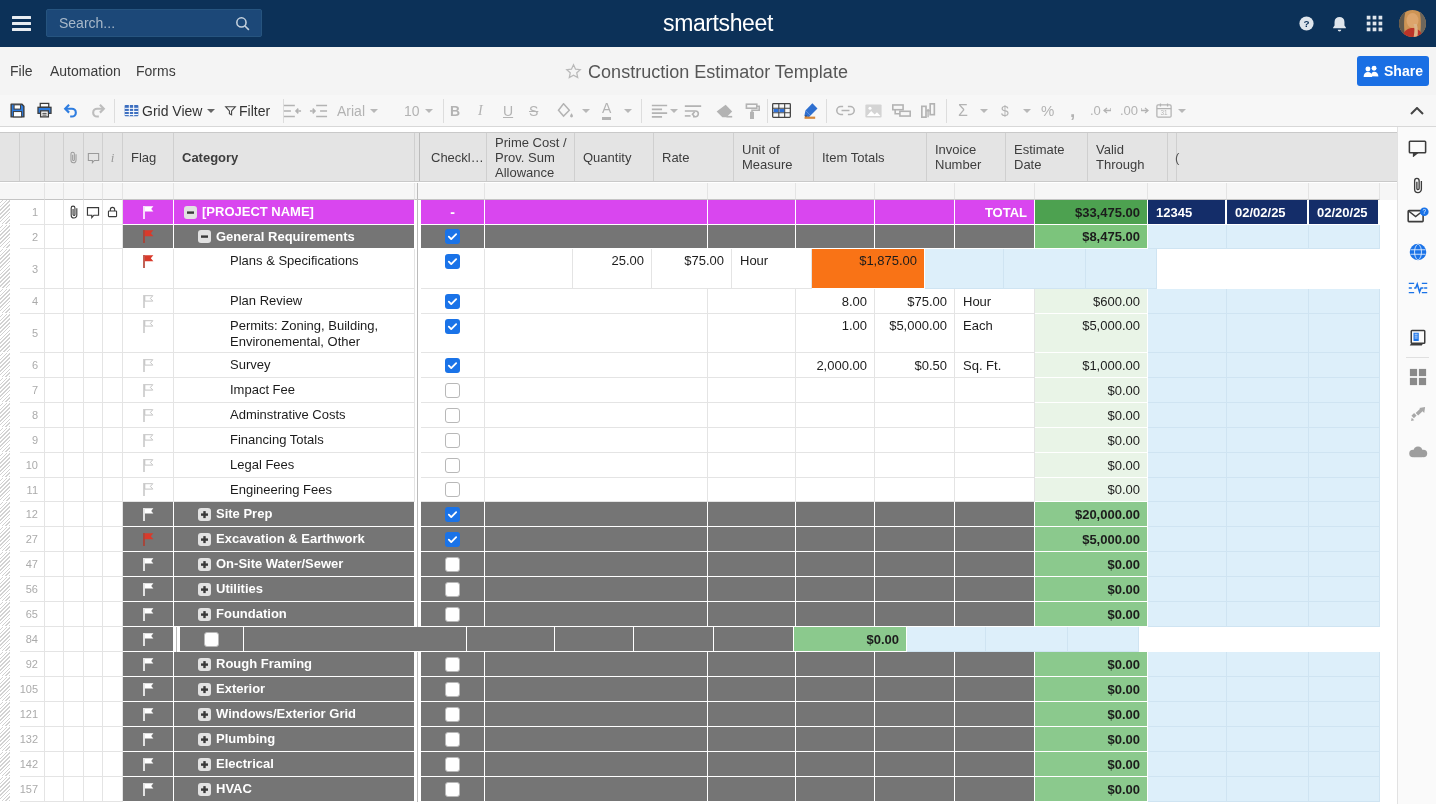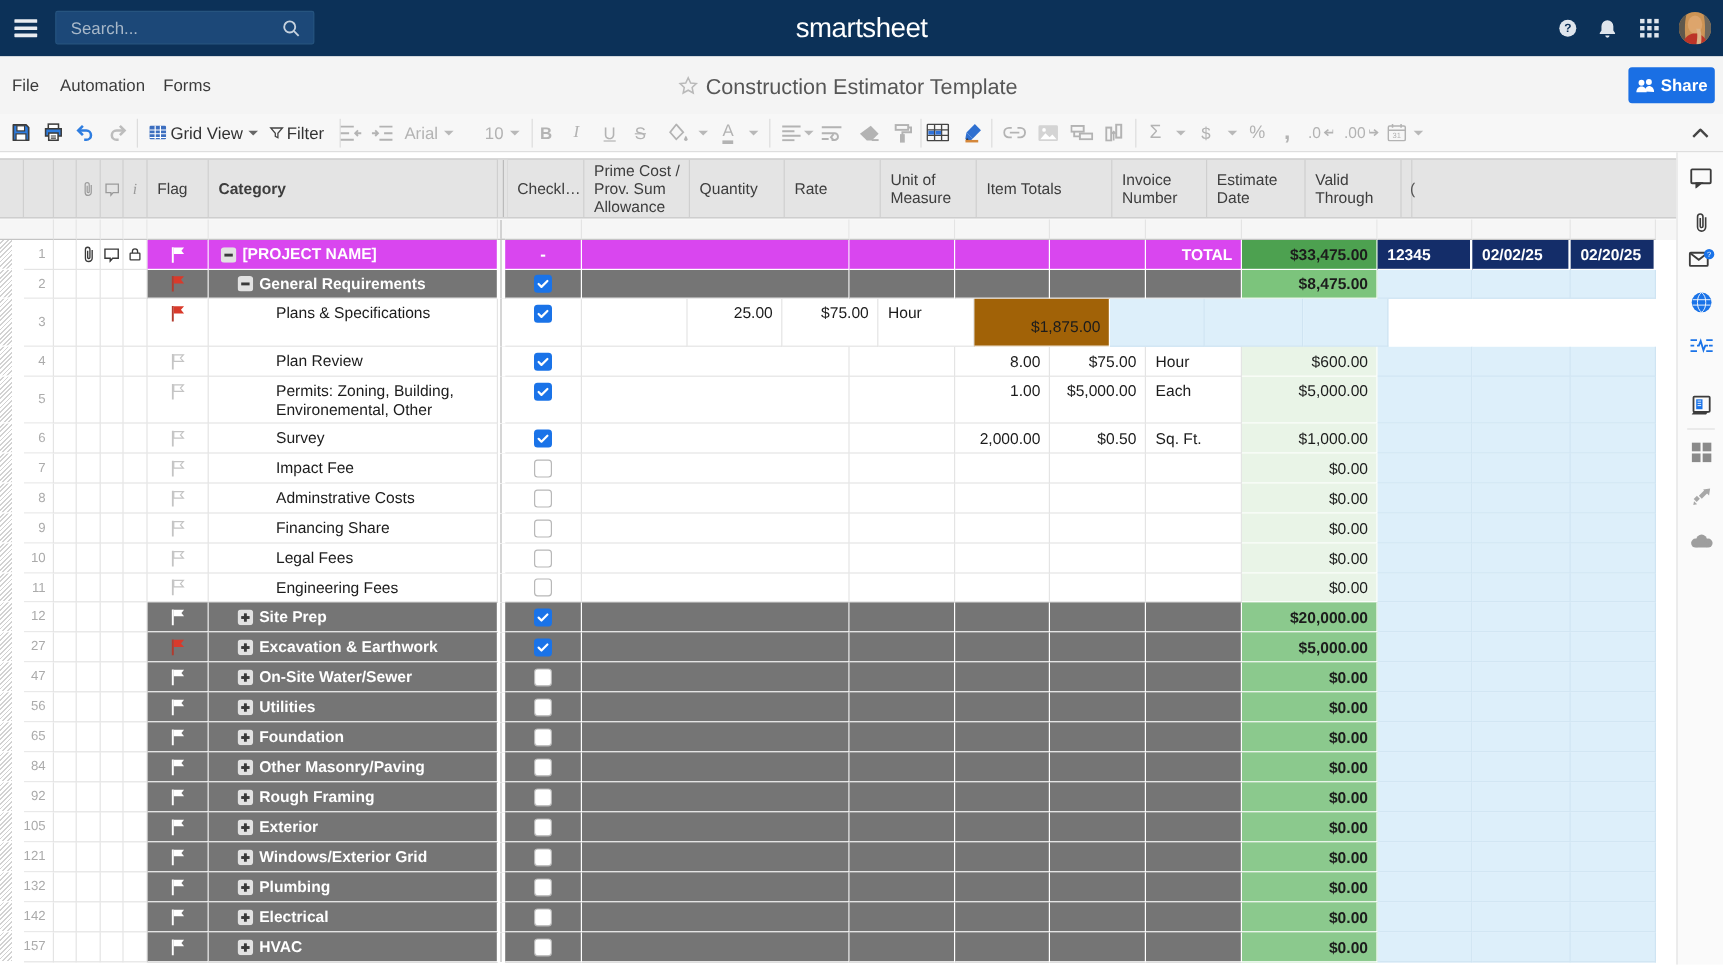--- a/index.html
+++ b/index.html
@@ -493,21 +493,21 @@
             <span class="cb on">
               <svg width="11" height="11" viewBox="0 0 12 12">
                 <path d="M2 6.2l2.6 2.6L10 3.4" stroke="#fff" stroke-width="2" fill="none" stroke-linecap="round" stroke-linejoin="round"></path>
               </svg>
             </span>
           </div>
           <div class="cell prime "></div>
           <div class="cell num qty " style="align-items:flex-start;padding-top:4px;">25.00</div>
           <div class="cell num rate " style="align-items:flex-start;padding-top:4px;">$75.00</div>
           <div class="cell uom " style="align-items:flex-start;padding-top:4px;">Hour</div>
-          <div class="cell num item itemcell" style="background:#a16207;align-items:flex-start;padding-top:16px;">$1,875.00</div>
+          <div class="cell num item itemcell" style="background:#f97316;align-items:flex-start;padding-top:4px;">$1,875.00</div>
           <div class="cell inv pblue"></div>
           <div class="cell est pblue"></div>
           <div class="cell valid pblue"></div>
         </div>
 <div class="row" style="height:25px">
           <div class="cell gutter"></div>
           <div class="cell rownum">4</div>
           <div class="cell c1"></div>
           <div class="cell c2"></div>
           <div class="cell c3"></div>
@@ -684,21 +684,21 @@
           <div class="cell c2"></div>
           <div class="cell c3"></div>
           <div class="cell c4"></div>
           <div class="cell flag ">
             <svg width="13" height="15" viewBox="0 0 13 15">
               <path d="M2 1v13" stroke="#c4c4c4" stroke-width="1.5"></path>
               <path d="M2.8 1.7h8l-2.4 2.7 2.4 2.7h-8z" fill="none" stroke="#c4c4c4" stroke-width="1"></path>
             </svg>
           </div>
           <div class="cell category " style="padding-left:56px;">
-            <span class="cattx">Financing Share</span>
+            <span class="cattx">Financing Totals</span>
           </div>
           <div class="cell fdiv"></div>
           <div class="cell check ">
             <span class="cb off"></span>
           </div>
           <div class="cell remarks " style="">
             <span class="remtx"></span>
           </div>
           <div class="cell prime "></div>
           <div class="cell num qty " style=""></div>
@@ -982,262 +982,252 @@
           <div class="cell c1"></div>
           <div class="cell c2"></div>
           <div class="cell c3"></div>
           <div class="cell c4"></div>
           <div class="cell flag bg-gray">
             <svg width="13" height="15" viewBox="0 0 13 15">
               <path d="M2 1v13" stroke="#ffffff" stroke-width="1.6"></path>
               <path d="M2.8 1.2h8.6l-2.2 2.7 2.2 2.7H2.8z" fill="#ffffff"></path>
             </svg>
           </div>
+          <div class="cell fdiv"></div>
+          <div class="cell check bg-gray">
+            <span class="cb off"></span>
+          </div>
+          <div class="cell remarks bg-gray" style="">
+            <span class="remtx"></span>
+          </div>
+          <div class="cell prime bg-gray"></div>
+          <div class="cell num qty bg-gray" style=""></div>
+          <div class="cell num rate bg-gray" style=""></div>
+          <div class="cell uom bg-gray" style=""></div>
+          <div class="cell num item itemcell" style="background:#8bc98d;font-weight:bold;">$0.00</div>
+          <div class="cell inv pblue"></div>
+          <div class="cell est pblue"></div>
+          <div class="cell valid pblue"></div>
+        </div>
+<div class="row" style="height:25px">
+          <div class="cell gutter"></div>
+          <div class="cell rownum">92</div>
+          <div class="cell c1"></div>
+          <div class="cell c2"></div>
+          <div class="cell c3"></div>
+          <div class="cell c4"></div>
+          <div class="cell flag bg-gray">
+            <svg width="13" height="15" viewBox="0 0 13 15">
+              <path d="M2 1v13" stroke="#ffffff" stroke-width="1.6"></path>
+              <path d="M2.8 1.2h8.6l-2.2 2.7 2.2 2.7H2.8z" fill="#ffffff"></path>
+            </svg>
+          </div>
           <div class="cell category bg-gray bold-w" style="padding-left:24px;">
             <span class="tgl">
               <svg width="13" height="13" viewBox="0 0 13 13">
                 <rect width="13" height="13" rx="3" fill="#e2e2e2"></rect>
                 <rect x="3" y="5.4" width="7" height="2.4" fill="#3a3a3a"></rect>
                 <rect x="5.3" y="3.1" width="2.4" height="7" fill="#3a3a3a"></rect>
               </svg>
             </span>
-            <span class="cattx">Other Masonry/Paving</span>
+            <span class="cattx">Rough Framing</span>
           </div>
           <div class="cell fdiv"></div>
           <div class="cell check bg-gray">
             <span class="cb off"></span>
           </div>
           <div class="cell remarks bg-gray" style="">
             <span class="remtx"></span>
           </div>
           <div class="cell prime bg-gray"></div>
           <div class="cell num qty bg-gray" style=""></div>
           <div class="cell num rate bg-gray" style=""></div>
           <div class="cell uom bg-gray" style=""></div>
           <div class="cell num item itemcell" style="background:#8bc98d;font-weight:bold;">$0.00</div>
           <div class="cell inv pblue"></div>
           <div class="cell est pblue"></div>
           <div class="cell valid pblue"></div>
         </div>
 <div class="row" style="height:25px">
           <div class="cell gutter"></div>
-          <div class="cell rownum">92</div>
+          <div class="cell rownum">105</div>
           <div class="cell c1"></div>
           <div class="cell c2"></div>
           <div class="cell c3"></div>
           <div class="cell c4"></div>
           <div class="cell flag bg-gray">
             <svg width="13" height="15" viewBox="0 0 13 15">
               <path d="M2 1v13" stroke="#ffffff" stroke-width="1.6"></path>
               <path d="M2.8 1.2h8.6l-2.2 2.7 2.2 2.7H2.8z" fill="#ffffff"></path>
             </svg>
           </div>
           <div class="cell category bg-gray bold-w" style="padding-left:24px;">
             <span class="tgl">
               <svg width="13" height="13" viewBox="0 0 13 13">
                 <rect width="13" height="13" rx="3" fill="#e2e2e2"></rect>
                 <rect x="3" y="5.4" width="7" height="2.4" fill="#3a3a3a"></rect>
                 <rect x="5.3" y="3.1" width="2.4" height="7" fill="#3a3a3a"></rect>
               </svg>
             </span>
-            <span class="cattx">Rough Framing</span>
+            <span class="cattx">Exterior</span>
           </div>
           <div class="cell fdiv"></div>
           <div class="cell check bg-gray">
             <span class="cb off"></span>
           </div>
           <div class="cell remarks bg-gray" style="">
             <span class="remtx"></span>
           </div>
           <div class="cell prime bg-gray"></div>
           <div class="cell num qty bg-gray" style=""></div>
           <div class="cell num rate bg-gray" style=""></div>
           <div class="cell uom bg-gray" style=""></div>
           <div class="cell num item itemcell" style="background:#8bc98d;font-weight:bold;">$0.00</div>
           <div class="cell inv pblue"></div>
           <div class="cell est pblue"></div>
           <div class="cell valid pblue"></div>
         </div>
 <div class="row" style="height:25px">
           <div class="cell gutter"></div>
-          <div class="cell rownum">105</div>
+          <div class="cell rownum">121</div>
           <div class="cell c1"></div>
           <div class="cell c2"></div>
           <div class="cell c3"></div>
           <div class="cell c4"></div>
           <div class="cell flag bg-gray">
             <svg width="13" height="15" viewBox="0 0 13 15">
               <path d="M2 1v13" stroke="#ffffff" stroke-width="1.6"></path>
               <path d="M2.8 1.2h8.6l-2.2 2.7 2.2 2.7H2.8z" fill="#ffffff"></path>
             </svg>
           </div>
           <div class="cell category bg-gray bold-w" style="padding-left:24px;">
             <span class="tgl">
               <svg width="13" height="13" viewBox="0 0 13 13">
                 <rect width="13" height="13" rx="3" fill="#e2e2e2"></rect>
                 <rect x="3" y="5.4" width="7" height="2.4" fill="#3a3a3a"></rect>
                 <rect x="5.3" y="3.1" width="2.4" height="7" fill="#3a3a3a"></rect>
               </svg>
             </span>
-            <span class="cattx">Exterior</span>
+            <span class="cattx">Windows/Exterior Grid</span>
           </div>
           <div class="cell fdiv"></div>
           <div class="cell check bg-gray">
             <span class="cb off"></span>
           </div>
           <div class="cell remarks bg-gray" style="">
             <span class="remtx"></span>
           </div>
           <div class="cell prime bg-gray"></div>
           <div class="cell num qty bg-gray" style=""></div>
           <div class="cell num rate bg-gray" style=""></div>
           <div class="cell uom bg-gray" style=""></div>
           <div class="cell num item itemcell" style="background:#8bc98d;font-weight:bold;">$0.00</div>
           <div class="cell inv pblue"></div>
           <div class="cell est pblue"></div>
           <div class="cell valid pblue"></div>
         </div>
 <div class="row" style="height:25px">
           <div class="cell gutter"></div>
-          <div class="cell rownum">121</div>
+          <div class="cell rownum">132</div>
           <div class="cell c1"></div>
           <div class="cell c2"></div>
           <div class="cell c3"></div>
           <div class="cell c4"></div>
           <div class="cell flag bg-gray">
             <svg width="13" height="15" viewBox="0 0 13 15">
               <path d="M2 1v13" stroke="#ffffff" stroke-width="1.6"></path>
               <path d="M2.8 1.2h8.6l-2.2 2.7 2.2 2.7H2.8z" fill="#ffffff"></path>
             </svg>
           </div>
           <div class="cell category bg-gray bold-w" style="padding-left:24px;">
             <span class="tgl">
               <svg width="13" height="13" viewBox="0 0 13 13">
                 <rect width="13" height="13" rx="3" fill="#e2e2e2"></rect>
                 <rect x="3" y="5.4" width="7" height="2.4" fill="#3a3a3a"></rect>
                 <rect x="5.3" y="3.1" width="2.4" height="7" fill="#3a3a3a"></rect>
               </svg>
             </span>
-            <span class="cattx">Windows/Exterior Grid</span>
+            <span class="cattx">Plumbing</span>
           </div>
           <div class="cell fdiv"></div>
           <div class="cell check bg-gray">
             <span class="cb off"></span>
           </div>
           <div class="cell remarks bg-gray" style="">
             <span class="remtx"></span>
           </div>
           <div class="cell prime bg-gray"></div>
           <div class="cell num qty bg-gray" style=""></div>
           <div class="cell num rate bg-gray" style=""></div>
           <div class="cell uom bg-gray" style=""></div>
           <div class="cell num item itemcell" style="background:#8bc98d;font-weight:bold;">$0.00</div>
           <div class="cell inv pblue"></div>
           <div class="cell est pblue"></div>
           <div class="cell valid pblue"></div>
         </div>
 <div class="row" style="height:25px">
           <div class="cell gutter"></div>
-          <div class="cell rownum">132</div>
+          <div class="cell rownum">142</div>
           <div class="cell c1"></div>
           <div class="cell c2"></div>
           <div class="cell c3"></div>
           <div class="cell c4"></div>
           <div class="cell flag bg-gray">
             <svg width="13" height="15" viewBox="0 0 13 15">
               <path d="M2 1v13" stroke="#ffffff" stroke-width="1.6"></path>
               <path d="M2.8 1.2h8.6l-2.2 2.7 2.2 2.7H2.8z" fill="#ffffff"></path>
             </svg>
           </div>
           <div class="cell category bg-gray bold-w" style="padding-left:24px;">
             <span class="tgl">
               <svg width="13" height="13" viewBox="0 0 13 13">
                 <rect width="13" height="13" rx="3" fill="#e2e2e2"></rect>
                 <rect x="3" y="5.4" width="7" height="2.4" fill="#3a3a3a"></rect>
                 <rect x="5.3" y="3.1" width="2.4" height="7" fill="#3a3a3a"></rect>
               </svg>
             </span>
-            <span class="cattx">Plumbing</span>
+            <span class="cattx">Electrical</span>
           </div>
           <div class="cell fdiv"></div>
           <div class="cell check bg-gray">
             <span class="cb off"></span>
           </div>
           <div class="cell remarks bg-gray" style="">
             <span class="remtx"></span>
           </div>
           <div class="cell prime bg-gray"></div>
           <div class="cell num qty bg-gray" style=""></div>
           <div class="cell num rate bg-gray" style=""></div>
           <div class="cell uom bg-gray" style=""></div>
           <div class="cell num item itemcell" style="background:#8bc98d;font-weight:bold;">$0.00</div>
           <div class="cell inv pblue"></div>
           <div class="cell est pblue"></div>
           <div class="cell valid pblue"></div>
         </div>
 <div class="row" style="height:25px">
           <div class="cell gutter"></div>
-          <div class="cell rownum">142</div>
+          <div class="cell rownum">157</div>
           <div class="cell c1"></div>
           <div class="cell c2"></div>
           <div class="cell c3"></div>
           <div class="cell c4"></div>
           <div class="cell flag bg-gray">
             <svg width="13" height="15" viewBox="0 0 13 15">
               <path d="M2 1v13" stroke="#ffffff" stroke-width="1.6"></path>
               <path d="M2.8 1.2h8.6l-2.2 2.7 2.2 2.7H2.8z" fill="#ffffff"></path>
             </svg>
           </div>
           <div class="cell category bg-gray bold-w" style="padding-left:24px;">
             <span class="tgl">
               <svg width="13" height="13" viewBox="0 0 13 13">
                 <rect width="13" height="13" rx="3" fill="#e2e2e2"></rect>
                 <rect x="3" y="5.4" width="7" height="2.4" fill="#3a3a3a"></rect>
                 <rect x="5.3" y="3.1" width="2.4" height="7" fill="#3a3a3a"></rect>
               </svg>
             </span>
-            <span class="cattx">Electrical</span>
-          </div>
-          <div class="cell fdiv"></div>
-          <div class="cell check bg-gray">
-            <span class="cb off"></span>
-          </div>
-          <div class="cell remarks bg-gray" style="">
-            <span class="remtx"></span>
-          </div>
-          <div class="cell prime bg-gray"></div>
-          <div class="cell num qty bg-gray" style=""></div>
-          <div class="cell num rate bg-gray" style=""></div>
-          <div class="cell uom bg-gray" style=""></div>
-          <div class="cell num item itemcell" style="background:#8bc98d;font-weight:bold;">$0.00</div>
-          <div class="cell inv pblue"></div>
-          <div class="cell est pblue"></div>
-          <div class="cell valid pblue"></div>
-        </div>
-<div class="row" style="height:25px">
-          <div class="cell gutter"></div>
-          <div class="cell rownum">157</div>
-          <div class="cell c1"></div>
-          <div class="cell c2"></div>
-          <div class="cell c3"></div>
-          <div class="cell c4"></div>
-          <div class="cell flag bg-gray">
-            <svg width="13" height="15" viewBox="0 0 13 15">
-              <path d="M2 1v13" stroke="#ffffff" stroke-width="1.6"></path>
-              <path d="M2.8 1.2h8.6l-2.2 2.7 2.2 2.7H2.8z" fill="#ffffff"></path>
-            </svg>
-          </div>
-          <div class="cell category bg-gray bold-w" style="padding-left:24px;">
-            <span class="tgl">
-              <svg width="13" height="13" viewBox="0 0 13 13">
-                <rect width="13" height="13" rx="3" fill="#e2e2e2"></rect>
-                <rect x="3" y="5.4" width="7" height="2.4" fill="#3a3a3a"></rect>
-                <rect x="5.3" y="3.1" width="2.4" height="7" fill="#3a3a3a"></rect>
-              </svg>
-            </span>
             <span class="cattx">HVAC</span>
           </div>
           <div class="cell fdiv"></div>
           <div class="cell check bg-gray">
             <span class="cb off"></span>
           </div>
           <div class="cell remarks bg-gray" style="">
             <span class="remtx"></span>
           </div>
           <div class="cell prime bg-gray"></div>

